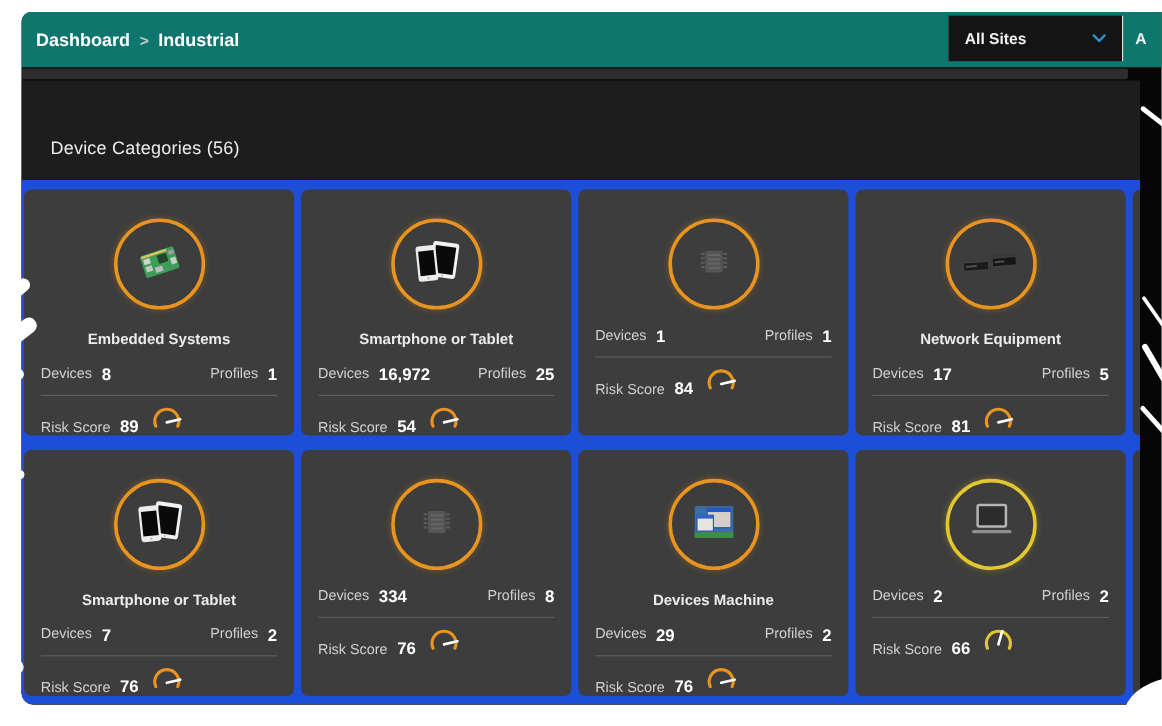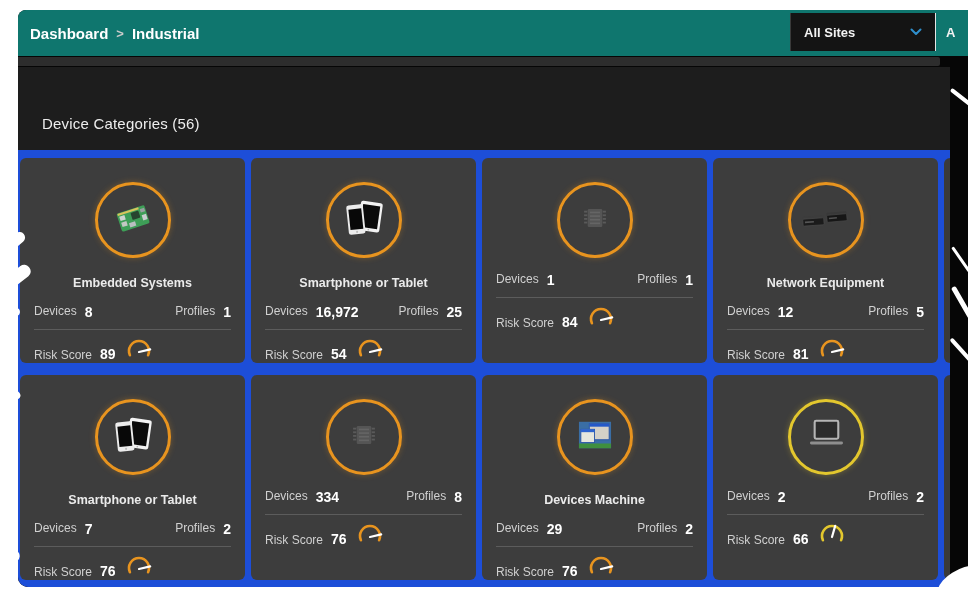--- a/index.html
+++ b/index.html
@@ -198,21 +198,21 @@
                     <rect x="26" y="11" width="20" height="3" rx="1" fill="#383838"></rect>
                     <rect x="26" y="13.5" width="20" height="7" rx="1" fill="#161616" stroke="#484848" stroke-width="0.7"></rect>
                     <rect x="28" y="16" width="8" height="1.6" fill="#525252"></rect>
                   </g>
                 </svg></span>
     </div>
     <div class="card-title">Network Equipment</div>
     <div class="stats">
       <div class="stat">
         <span class="stat-label">Devices</span>
-        <span class="stat-value">12</span>
+        <span class="stat-value">17</span>
       </div>
       <div class="stat">
         <span class="stat-label">Profiles</span>
         <span class="stat-value">5</span>
       </div>
     </div>
     <div class="divider"></div>
     <div class="risk-row">
       <span class="stat-label">Risk Score</span>
       <span class="stat-value">81</span>

